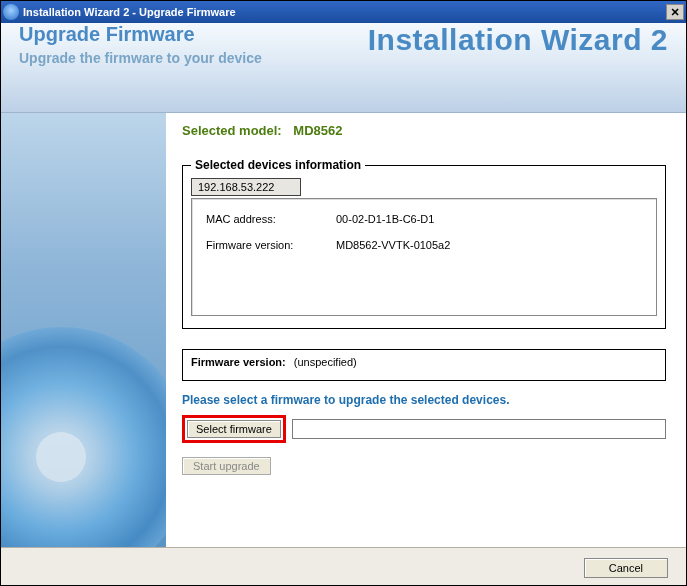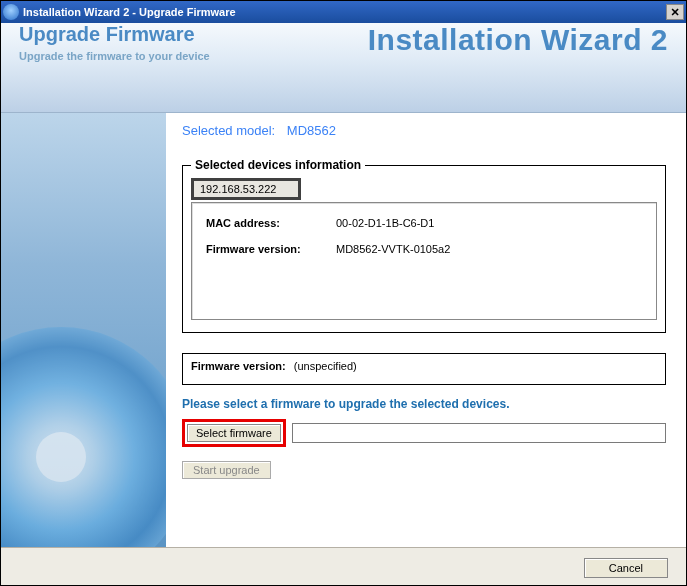--- a/index.html
+++ b/index.html
@@ -50,21 +50,21 @@
     justify-content: space-between;
   }
   .header-left { }
   .header-title {
     color: #4a8ac4;
     font-size: 20px;
     font-weight: bold;
   }
   .header-subtitle {
     color: #7aa5c6;
-    font-size: 11px;
+    font-size: 14px;
     font-weight: bold;
     margin-top: 4px;
   }
   .header-right {
     color: #4a8ac4;
     font-size: 30px;
     font-weight: bold;
     letter-spacing: 0.5px;
   }
   .body-panel {
@@ -95,61 +95,61 @@
     background:#fff;
     transform:translate(-50%,-50%);
   }
   .content {
     flex: 1;
     padding: 10px 20px 10px 16px;
     background: #fff;
     overflow: auto;
   }
   .selected-model-line {
-    color: #3b82f6;
-    font-weight: normal;
+    color: #4d7c0f;
+    font-weight: bold;
     font-size: 13px;
     margin-bottom: 8px;
   }
   .selected-model-value { margin-left: 8px; }
   fieldset.group {
     border: 1px solid #000;
     padding: 6px 8px 12px 8px;
     margin-bottom: 12px;
     position: relative;
     margin-top: 20px;
   }
   fieldset.group legend {
     font-weight: bold;
     font-size: 12px;
     padding: 0 4px;
     background: #fff;
   }
   .ip-row {
     background: #e8e6e0;
-    border: 3px solid #404040;
+    border: 1px solid #404040;
     padding: 2px 6px;
     width: 110px;
     display: inline-block;
     font-size: 11px;
   }
   .info-box {
     border: 1px solid #888;
     background: #fff;
     padding: 14px 14px 50px 14px;
     margin-top: 2px;
     box-shadow: inset 1px 1px 0 #ddd;
   }
   .info-row {
     display: flex;
     margin-bottom: 14px;
     font-size: 11px;
   }
   .info-label {
-    font-weight: bold;
+    font-weight: normal;
     width: 130px;
   }
   .info-val { }
   .fw-row { display:flex; align-items:center; font-size:11px; }
   .fw-label { font-weight:bold; margin-right:8px; }
   .fw-val { }
   .instruction {
     color: #1f6fae;
     font-weight: bold;
     font-size: 12px;

